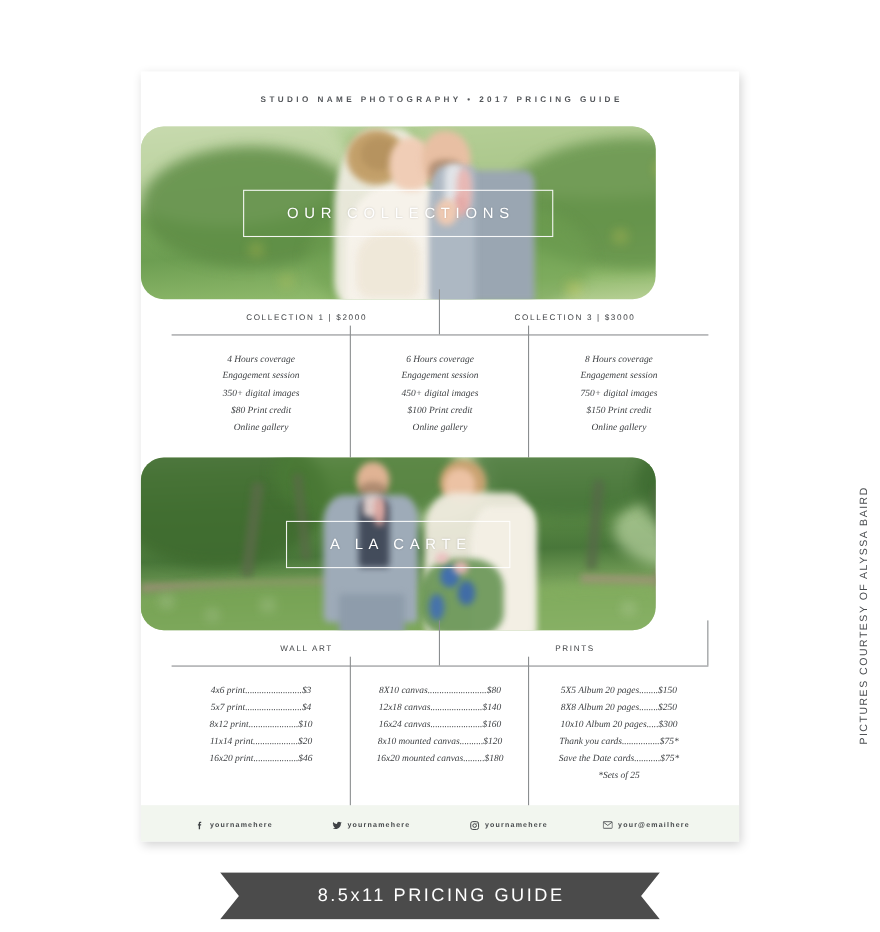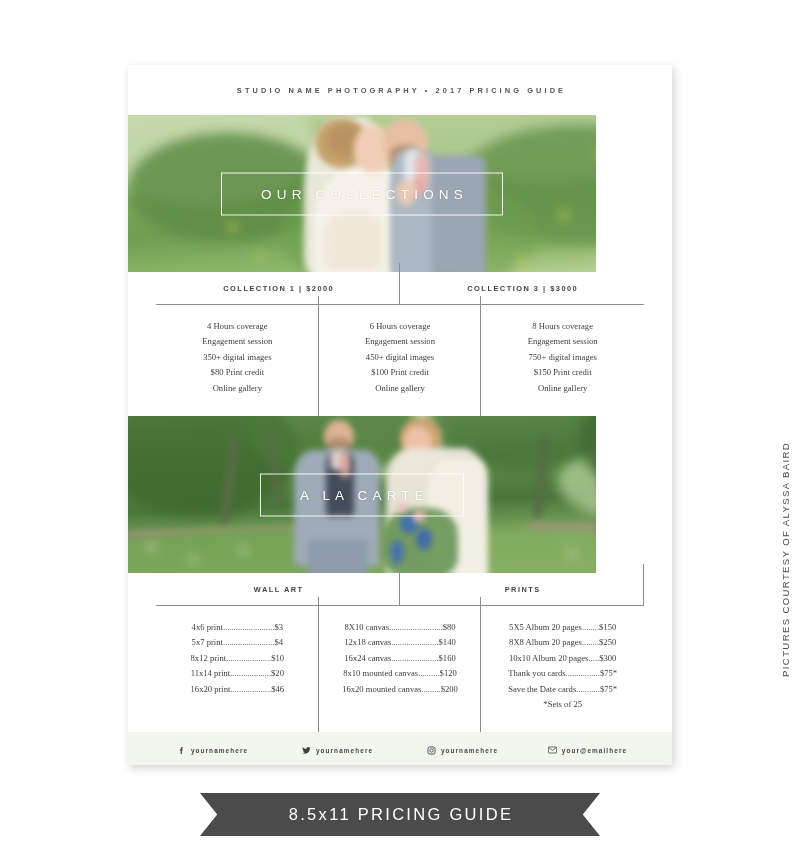--- a/index.html
+++ b/index.html
@@ -37,20 +37,21 @@
     font-weight: 700;
     white-space: nowrap;
     text-indent: 3px;
   }
 
   
   .hero {
     position: relative;
     width: 468px; height: 157px;
     overflow: hidden;
+    border-radius: 21px;
   }
   .hero-caption {
     position: absolute;
     left: 50%; top: 50%;
     transform: translate(-50%,-50%);
     border: 1px solid rgba(255,255,255,0.92);
     padding: 13px 34px;
     min-width: 168px;
     text-align: center;
     box-sizing: border-box;
@@ -88,36 +89,37 @@
   .col.divider::after {
     content:"";
     position: absolute;
     right: 0; top: -9px; bottom: 0;
     width: 1px;
     background: #8b8e90;
   }
   .col-head {
     font-size: 7.4px;
     letter-spacing: 1.5px;
-    font-weight: 700;
+    font-weight: 400;
     color: #404346;
     padding: 12px 0 11px 0;
     white-space: nowrap;
     text-indent: 1.5px;
   }
   .rule {
     height: 1px;
     background: #8b8e90;
     margin: 0 0 0 0;
   }
   .col-body {
     padding: 14px 4px 20px 4px;
   }
   .line {
     font-family: "Liberation Serif", serif;
+    font-style: italic;
     font-size: 8.6px;
     color: #3b3e41;
     line-height: 15.4px;
     white-space: nowrap;
   }
 
   
   .alc-inner { display: inline-block; text-align: center; }
 
   
@@ -368,21 +370,21 @@
           </div>
         </div>
       </div>
       <div class="col divider">
         <div class="col-body">
           <div class="alc-inner">
             <div class="line">8X10 canvas.........................$80</div>
             <div class="line">12x18 canvas......................$140</div>
             <div class="line">16x24 canvas......................$160</div>
             <div class="line">8x10 mounted canvas..........$120</div>
-            <div class="line">16x20 mounted canvas.........$200</div>
+            <div class="line">16x20 mounted canvas.........$180</div>
           </div>
         </div>
       </div>
       <div class="col">
         <div class="col-body">
           <div class="alc-inner">
             <div class="line">5X5 Album 20 pages........$150</div>
             <div class="line">8X8 Album 20 pages........$250</div>
             <div class="line">10x10 Album 20 pages.....$300</div>
             <div class="line">Thank you cards................$75*</div>

